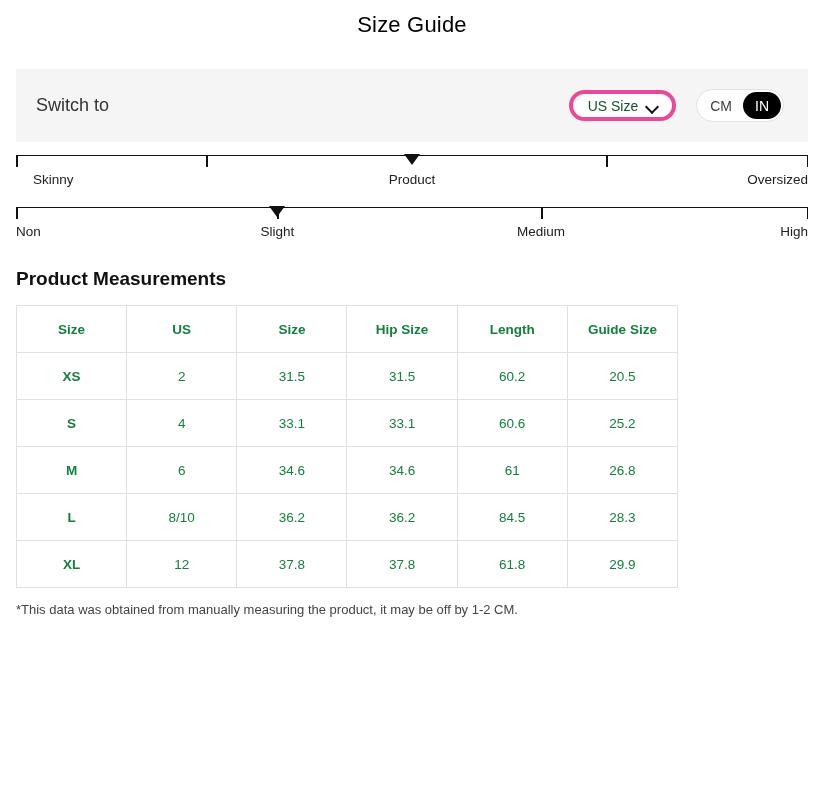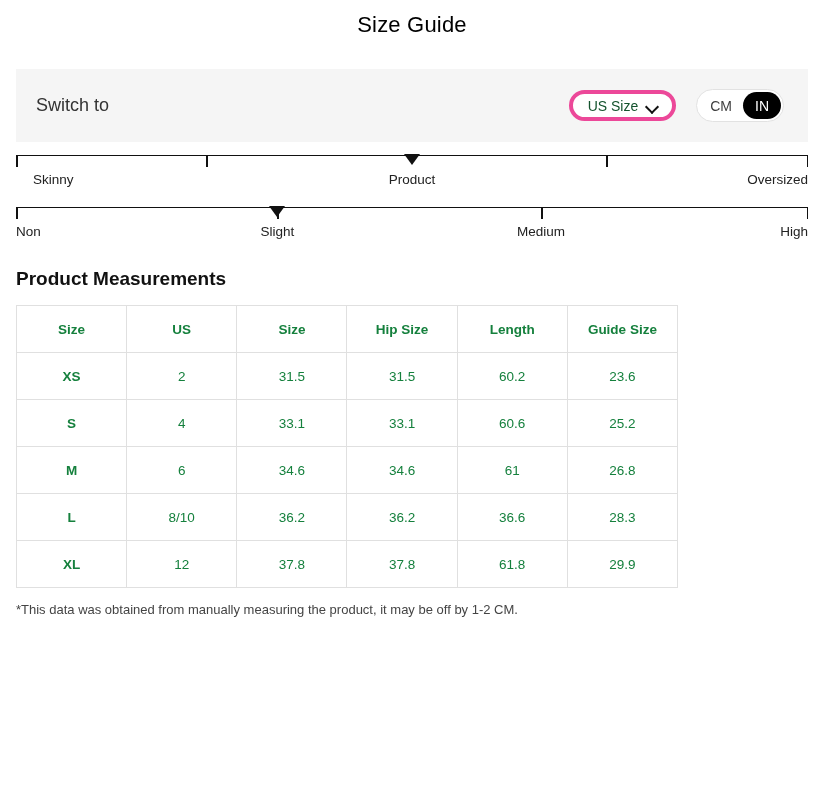--- a/index.html
+++ b/index.html
@@ -233,21 +233,21 @@
         <th>Guide Size</th>
       </tr>
     </thead>
     <tbody>
       <tr>
         <td class="rowhead">XS</td>
         <td>2</td>
         <td>31.5</td>
         <td>31.5</td>
         <td>60.2</td>
-        <td>23.6</td>
+        <td>20.5</td>
       </tr>
       <tr>
         <td class="rowhead">S</td>
         <td>4</td>
         <td>33.1</td>
         <td>33.1</td>
         <td>60.6</td>
         <td>25.2</td>
       </tr>
       <tr>
@@ -256,21 +256,21 @@
         <td>34.6</td>
         <td>34.6</td>
         <td>61</td>
         <td>26.8</td>
       </tr>
       <tr>
         <td class="rowhead">L</td>
         <td>8/10</td>
         <td>36.2</td>
         <td>36.2</td>
-        <td>36.6</td>
+        <td>84.5</td>
         <td>28.3</td>
       </tr>
       <tr>
         <td class="rowhead">XL</td>
         <td>12</td>
         <td>37.8</td>
         <td>37.8</td>
         <td>61.8</td>
         <td>29.9</td>
       </tr>

